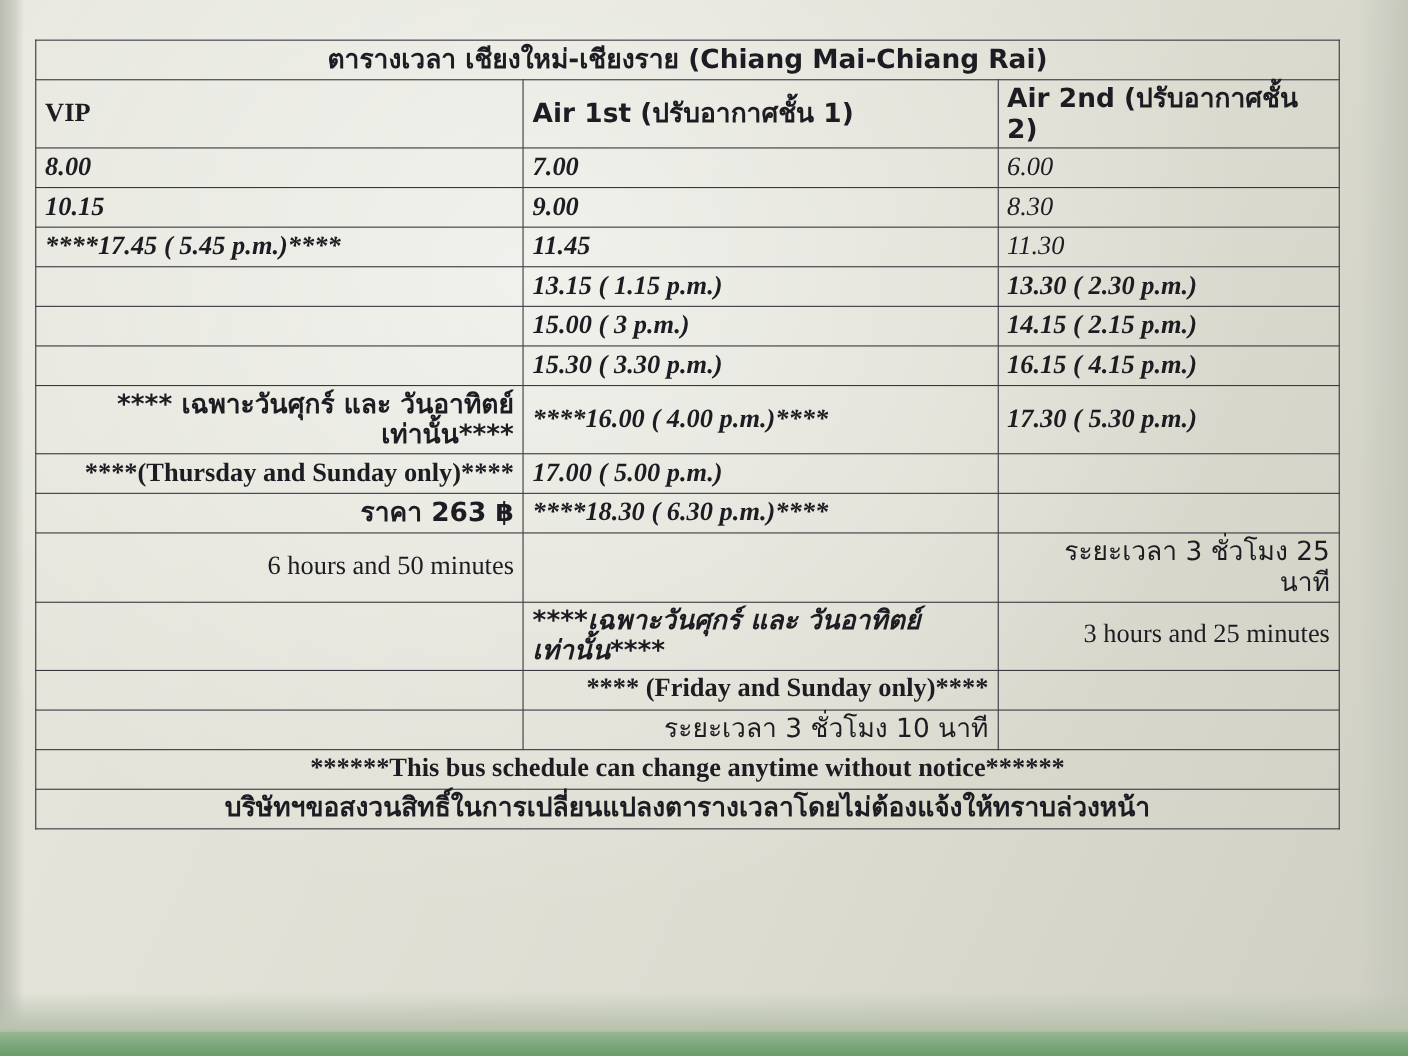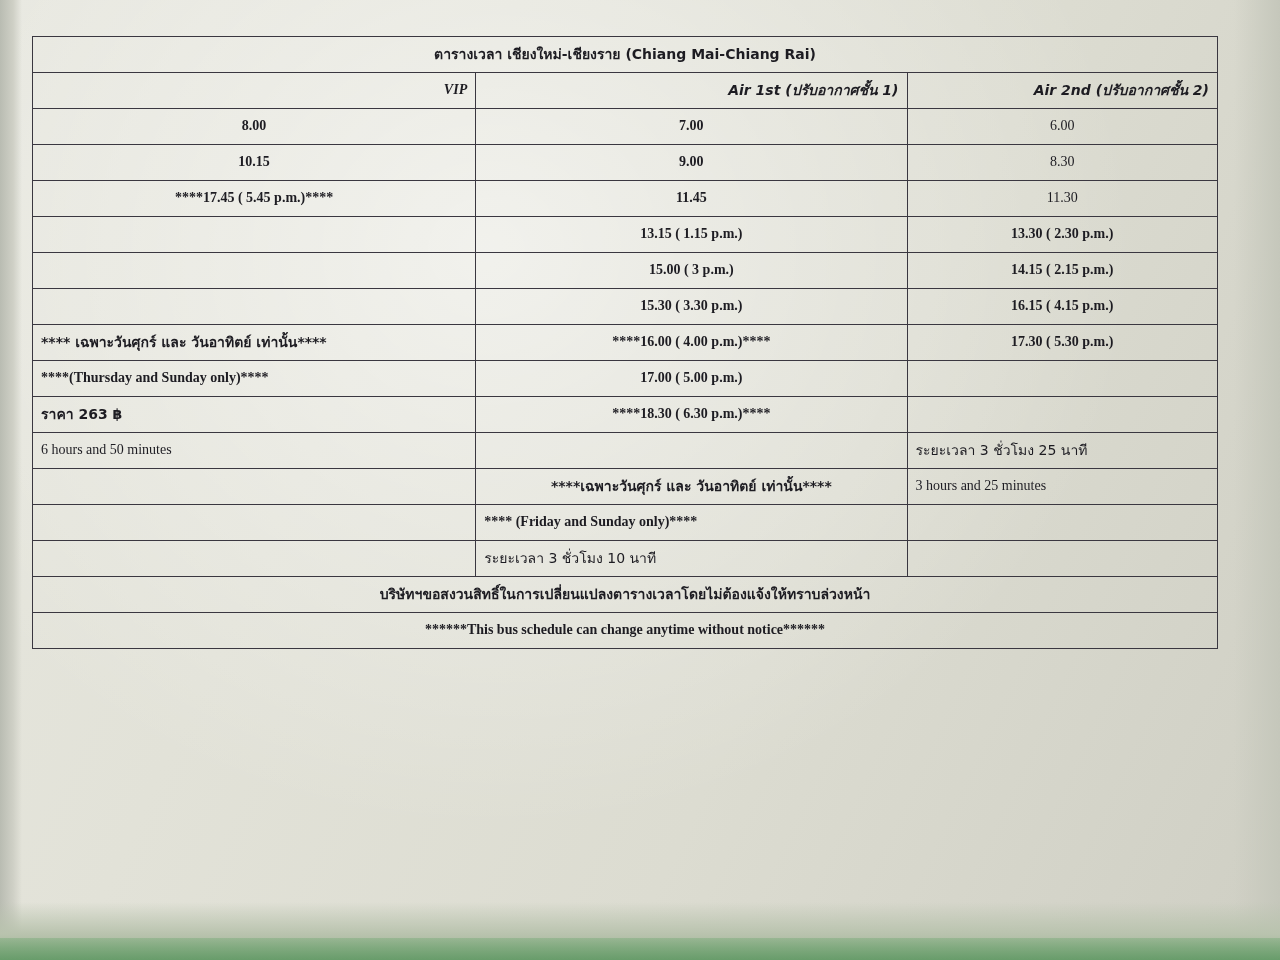--- a/index.html
+++ b/index.html
@@ -53,45 +53,44 @@
   table.schedule {
     width: 100%;
     border-collapse: collapse;
     table-layout: fixed;
     color: #1d1c22;
   }
   table.schedule td {
     border: 1px solid #3a3740;
     padding: 3px 8px;
     vertical-align: middle;
-    font-size: 14px;
+    font-size: 24px;
     line-height: 1.15;
     height: 36px;
     box-sizing: border-box;
   }
   .title-cell {
     text-align: center;
     font-weight: bold;
     font-size: 22px;
     padding: 8px 6px;
     height: 44px;
   }
   .header-cell {
-    text-align: right;
+    text-align: left;
     font-weight: bold;
     font-size: 21px;
     height: 44px;
-    font-style: italic;
   }
   .c-vip { width: 37.4%; }
   .c-a1  { width: 36.4%; }
   .c-a2  { width: 26.2%; }
 
-  .ctr { text-align: center; }
-  .lft { text-align: left; }
+  .ctr { text-align: left; font-style: italic; }
+  .lft { text-align: right; }
   .bold { font-weight: bold; }
   .note { font-size: 18px; }
 
   .footer-cell {
     text-align: center;
     font-weight: bold;
     font-size: 20px;
     height: 40px;
   }
   .footer-cell2 {
@@ -190,20 +189,20 @@
         <td class="lft bold note">**** (Friday and Sunday only)****</td>
         <td class="ctr blank"></td>
       </tr>
       <tr>
         <td class="ctr blank"></td>
         <td class="lft thaitext">ระยะเวลา 3  ชั่วโมง 10 นาที</td>
         <td class="ctr blank"></td>
       </tr>
 
       <tr>
+        <td class="footer-cell2" colspan="3">******This bus schedule can change anytime without notice******</td>
+      </tr>
+      <tr>
         <td class="footer-cell thaitext bold" colspan="3">บริษัทฯขอสงวนสิทธิ์ในการเปลี่ยนแปลงตารางเวลาโดยไม่ต้องแจ้งให้ทราบล่วงหน้า</td>
-      </tr>
-      <tr>
-        <td class="footer-cell2" colspan="3">******This bus schedule can change anytime without notice******</td>
       </tr>
     </tbody>
   </table>
 </div>
 
 </body></html>

